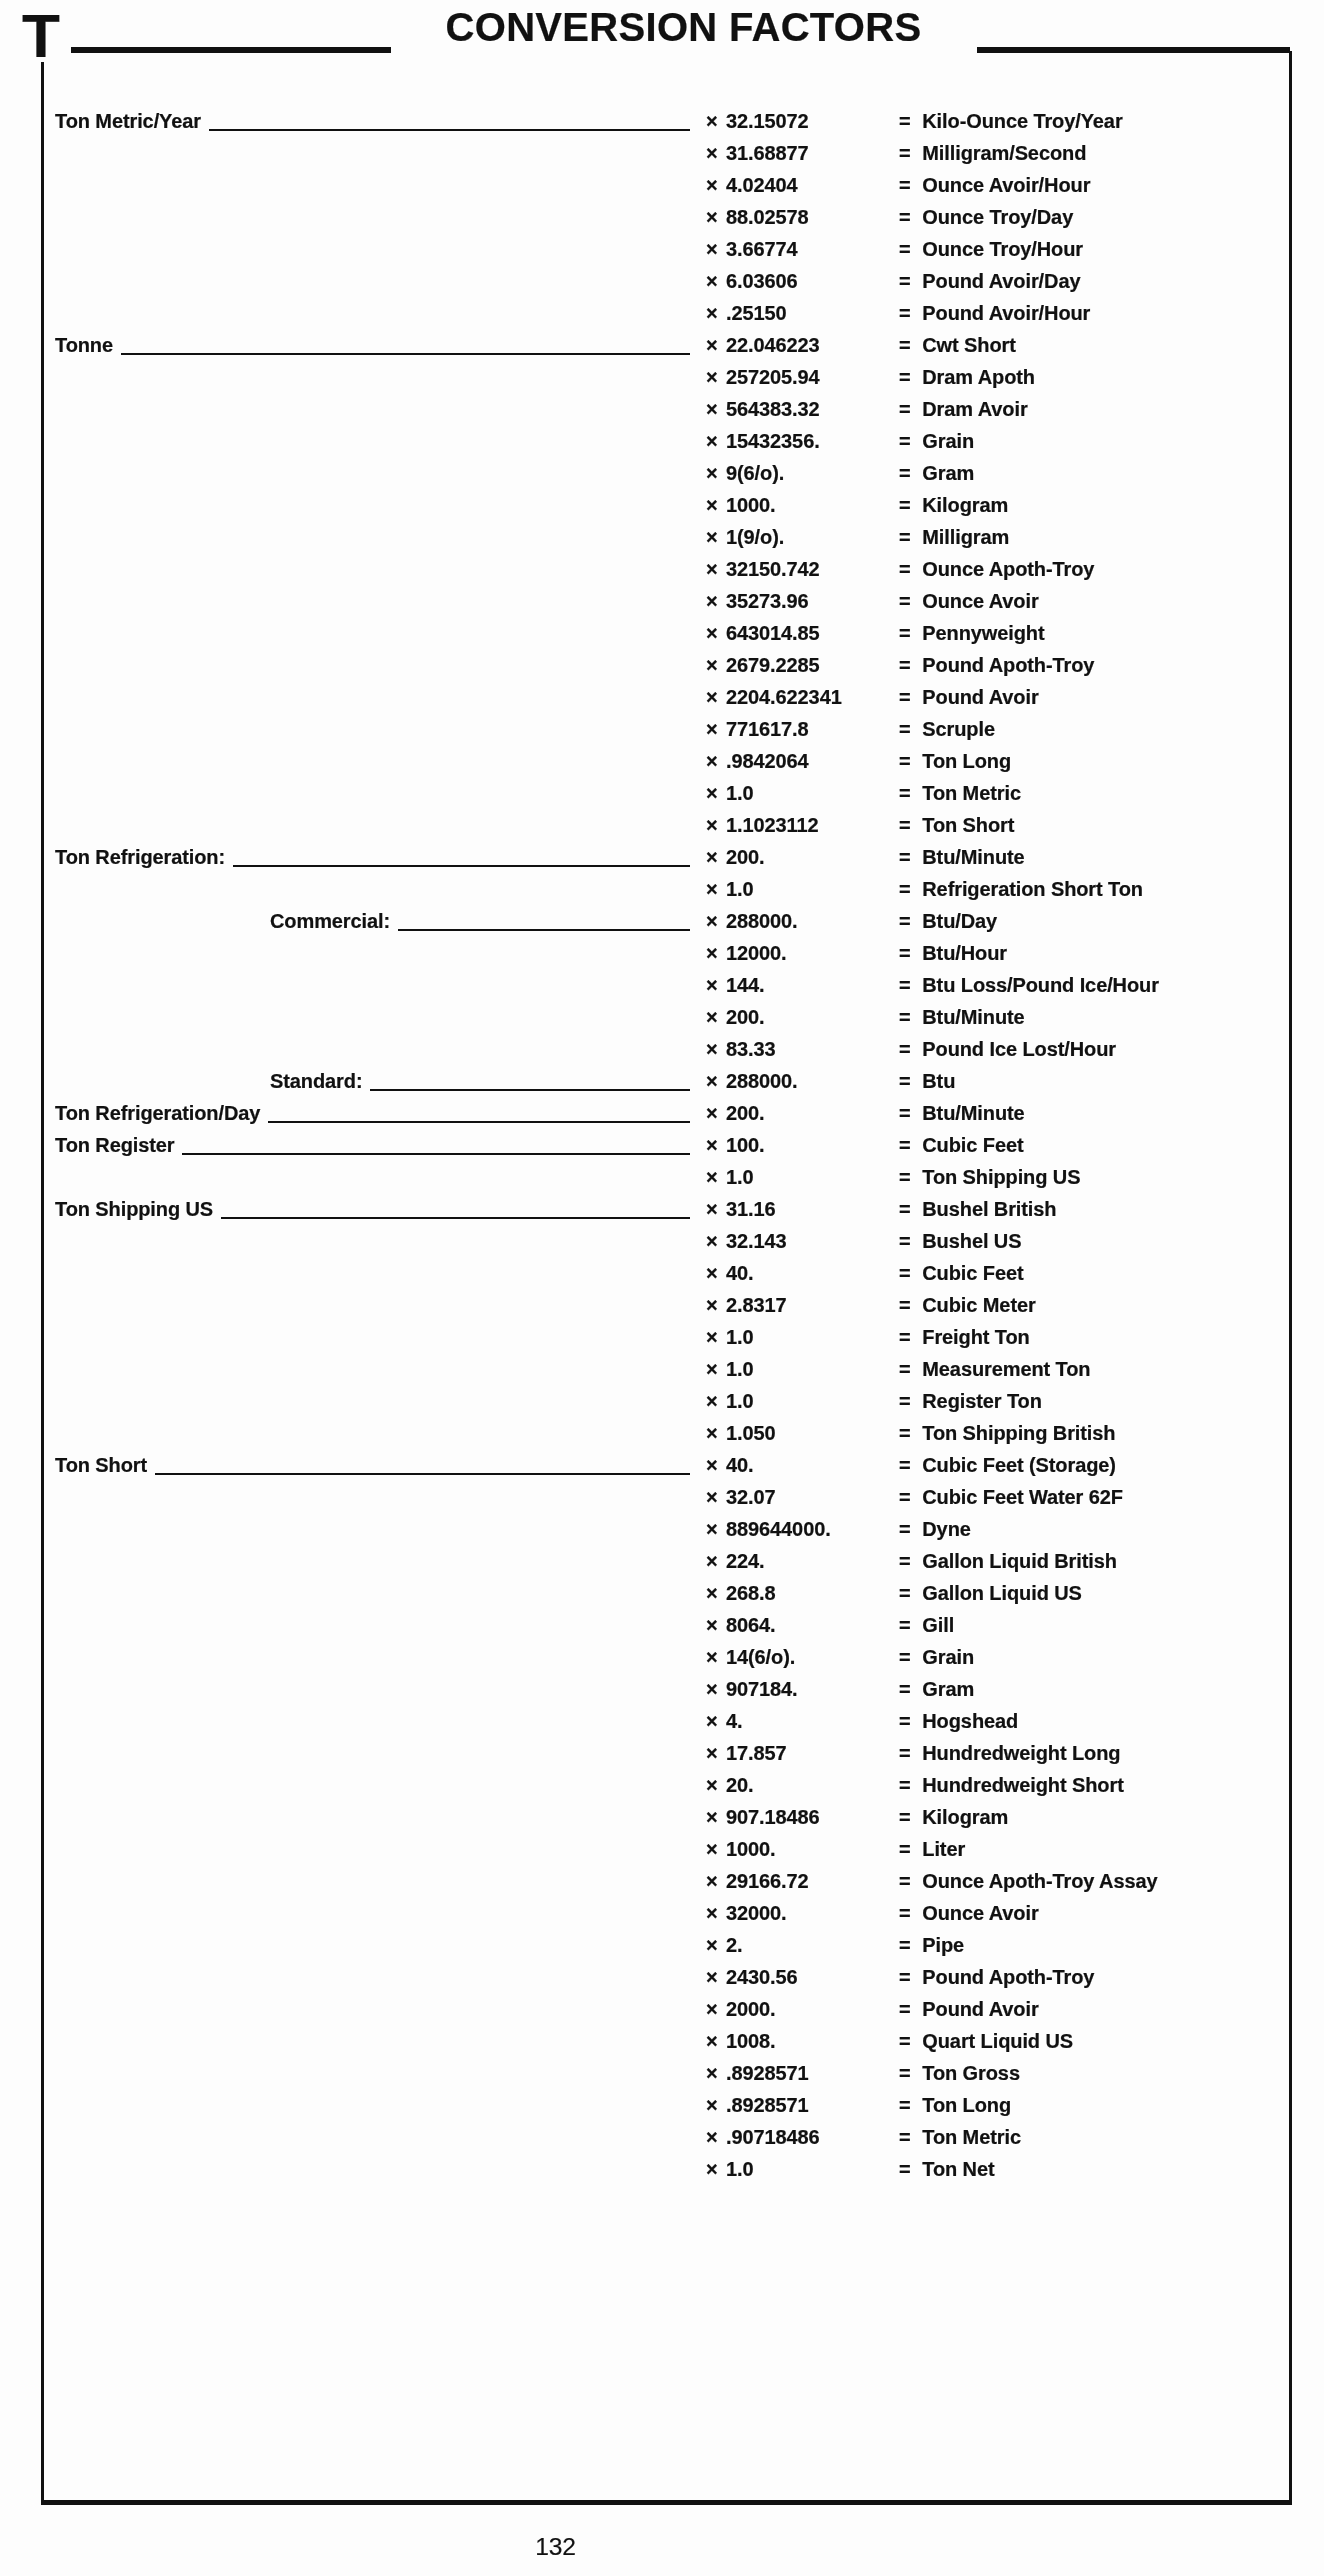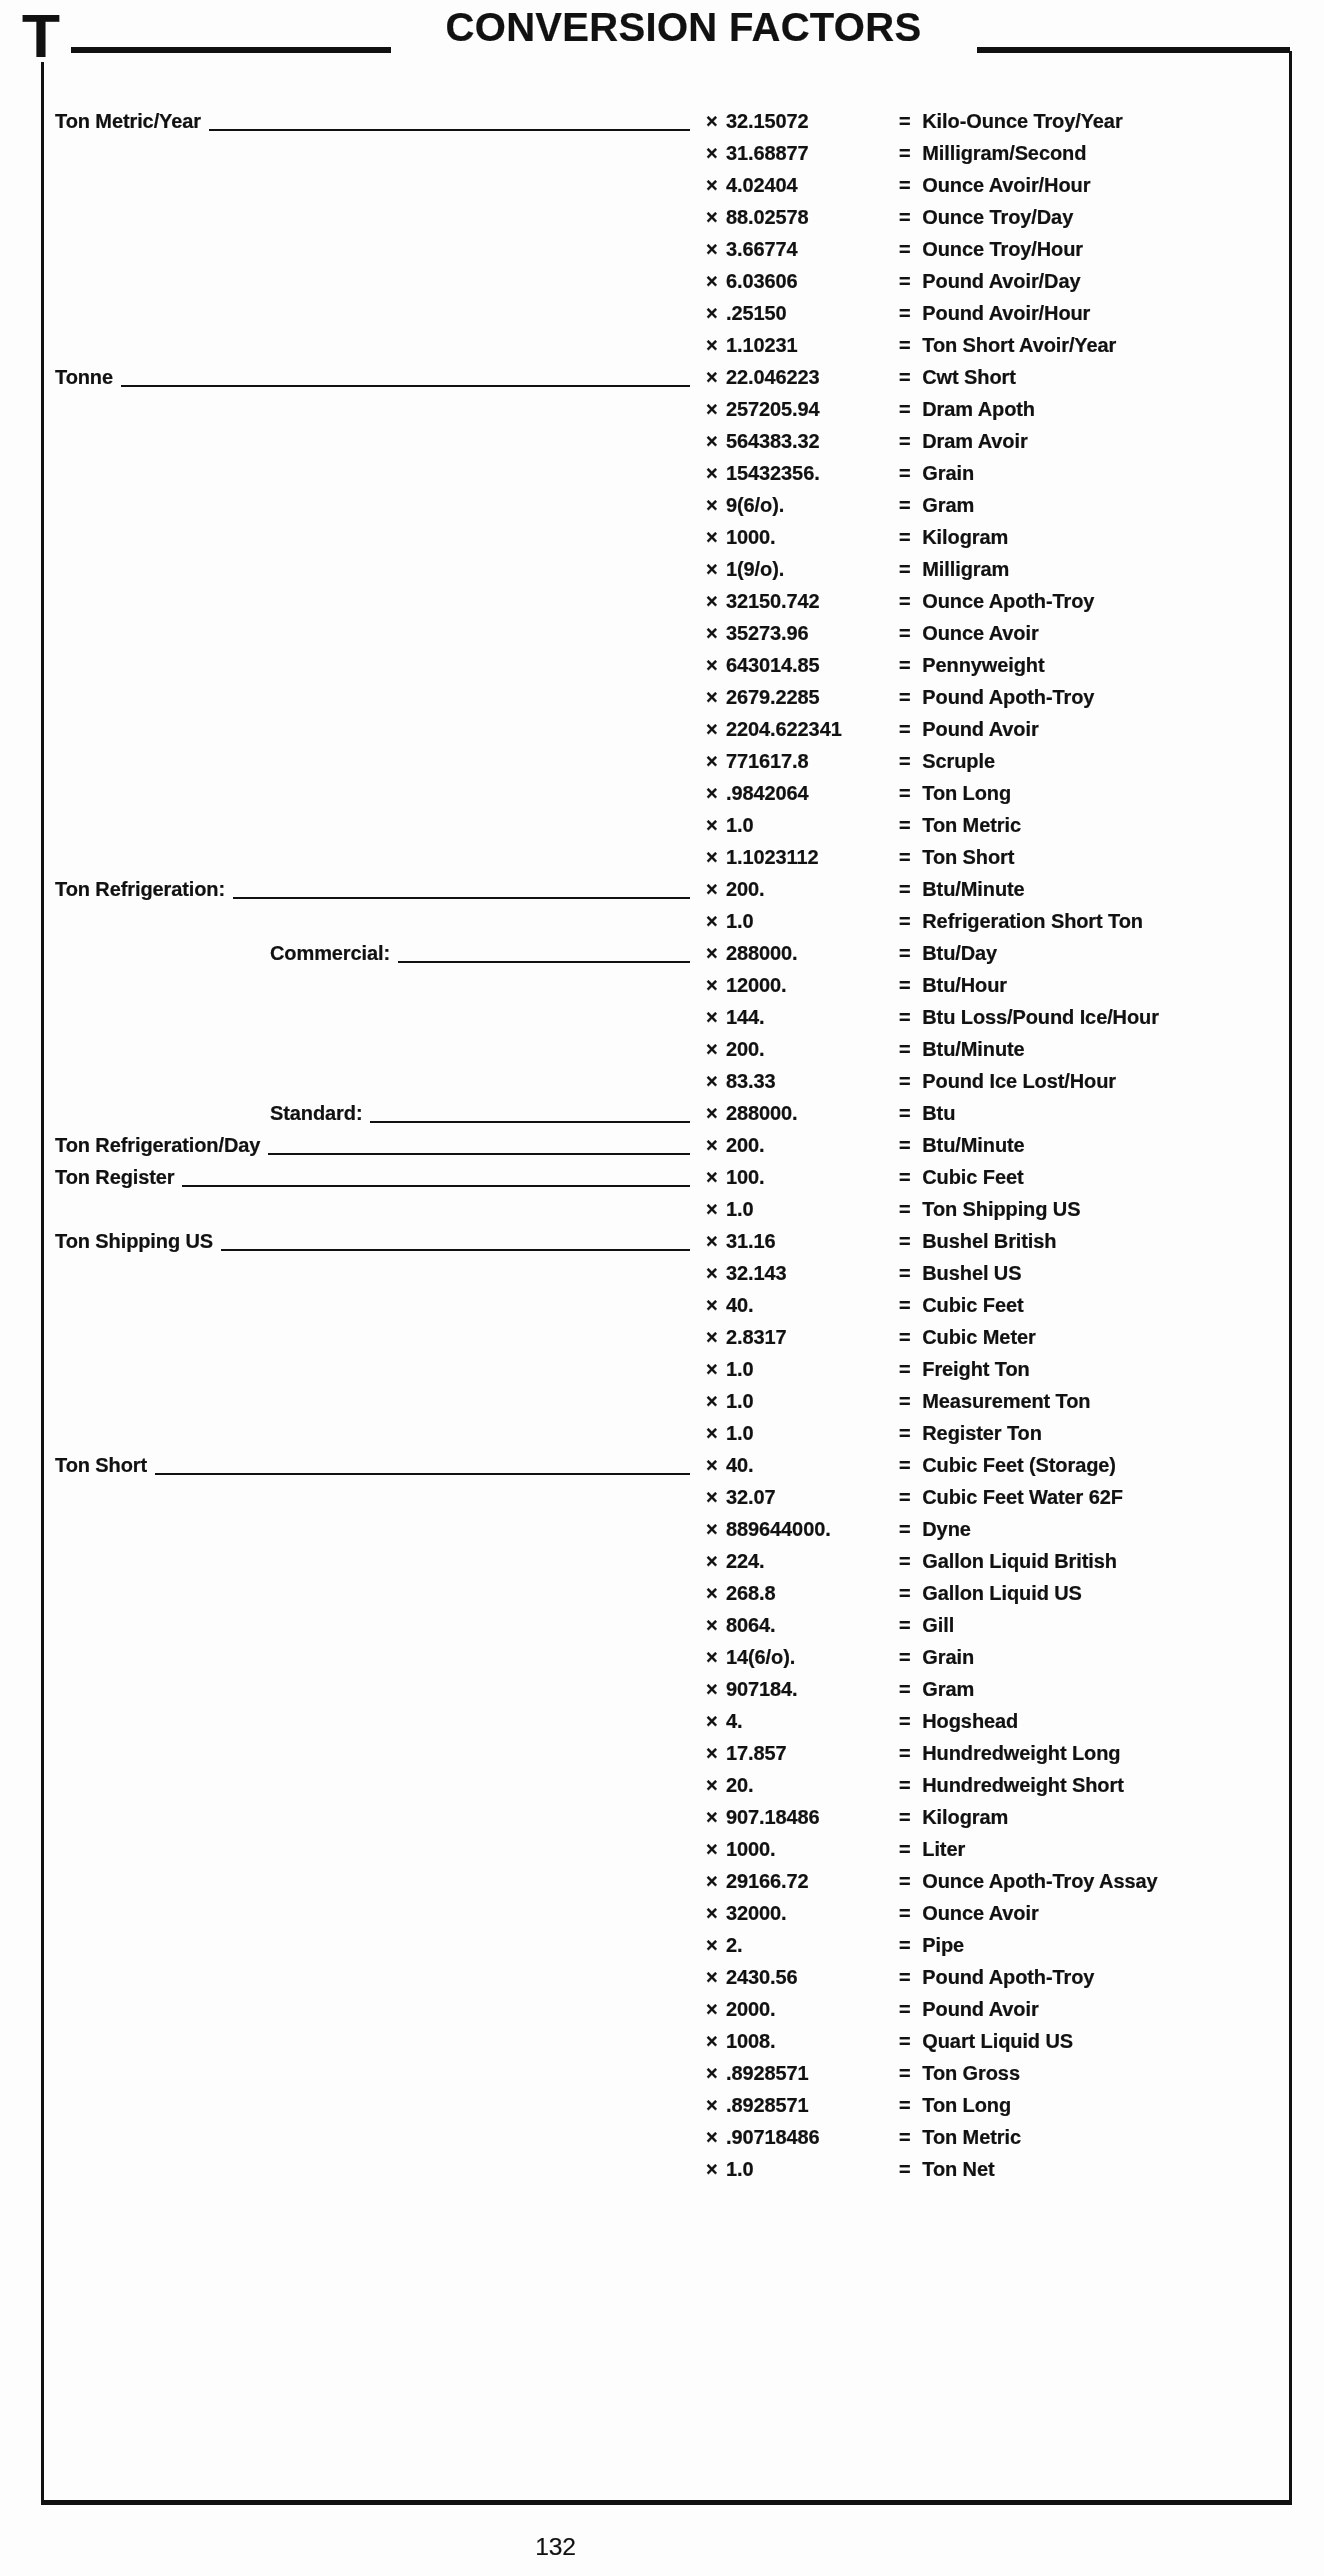--- a/index.html
+++ b/index.html
@@ -102,25 +102,20 @@
         <div class="left"></div>
         <div class="factor"><span class="times">×</span><span class="value">6.03606</span></div>
         <div class="unit"><span class="equals">=</span><span class="value">Pound Avoir/Day</span></div>
       </div>
       <div class="row">
         <div class="left"></div>
         <div class="factor"><span class="times">×</span><span class="value">.25150</span></div>
         <div class="unit"><span class="equals">=</span><span class="value">Pound Avoir/Hour</span></div>
       </div>
       <div class="row">
-        <div class="left"></div>
-        <div class="factor"><span class="times">×</span><span class="value">1.10231</span></div>
-        <div class="unit"><span class="equals">=</span><span class="value">Ton Short Avoir/Year</span></div>
-      </div>
-      <div class="row">
         <div class="left">
           <span class="row-label">Tonne</span>
           <span class="leader"></span>
         </div>
         <div class="factor"><span class="times">×</span><span class="value">22.046223</span></div>
         <div class="unit"><span class="equals">=</span><span class="value">Cwt Short</span></div>
       </div>
       <div class="row">
         <div class="left"></div>
         <div class="factor"><span class="times">×</span><span class="value">257205.94</span></div>
@@ -298,20 +293,25 @@
         <div class="left"></div>
         <div class="factor"><span class="times">×</span><span class="value">1.0</span></div>
         <div class="unit"><span class="equals">=</span><span class="value">Measurement Ton</span></div>
       </div>
       <div class="row">
         <div class="left"></div>
         <div class="factor"><span class="times">×</span><span class="value">1.0</span></div>
         <div class="unit"><span class="equals">=</span><span class="value">Register Ton</span></div>
       </div>
       <div class="row">
+        <div class="left"></div>
+        <div class="factor"><span class="times">×</span><span class="value">1.050</span></div>
+        <div class="unit"><span class="equals">=</span><span class="value">Ton Shipping British</span></div>
+      </div>
+      <div class="row">
         <div class="left">
           <span class="row-label">Ton Short</span>
           <span class="leader"></span>
         </div>
         <div class="factor"><span class="times">×</span><span class="value">40.</span></div>
         <div class="unit"><span class="equals">=</span><span class="value">Cubic Feet (Storage)</span></div>
       </div>
       <div class="row">
         <div class="left"></div>
         <div class="factor"><span class="times">×</span><span class="value">32.07</span></div>

